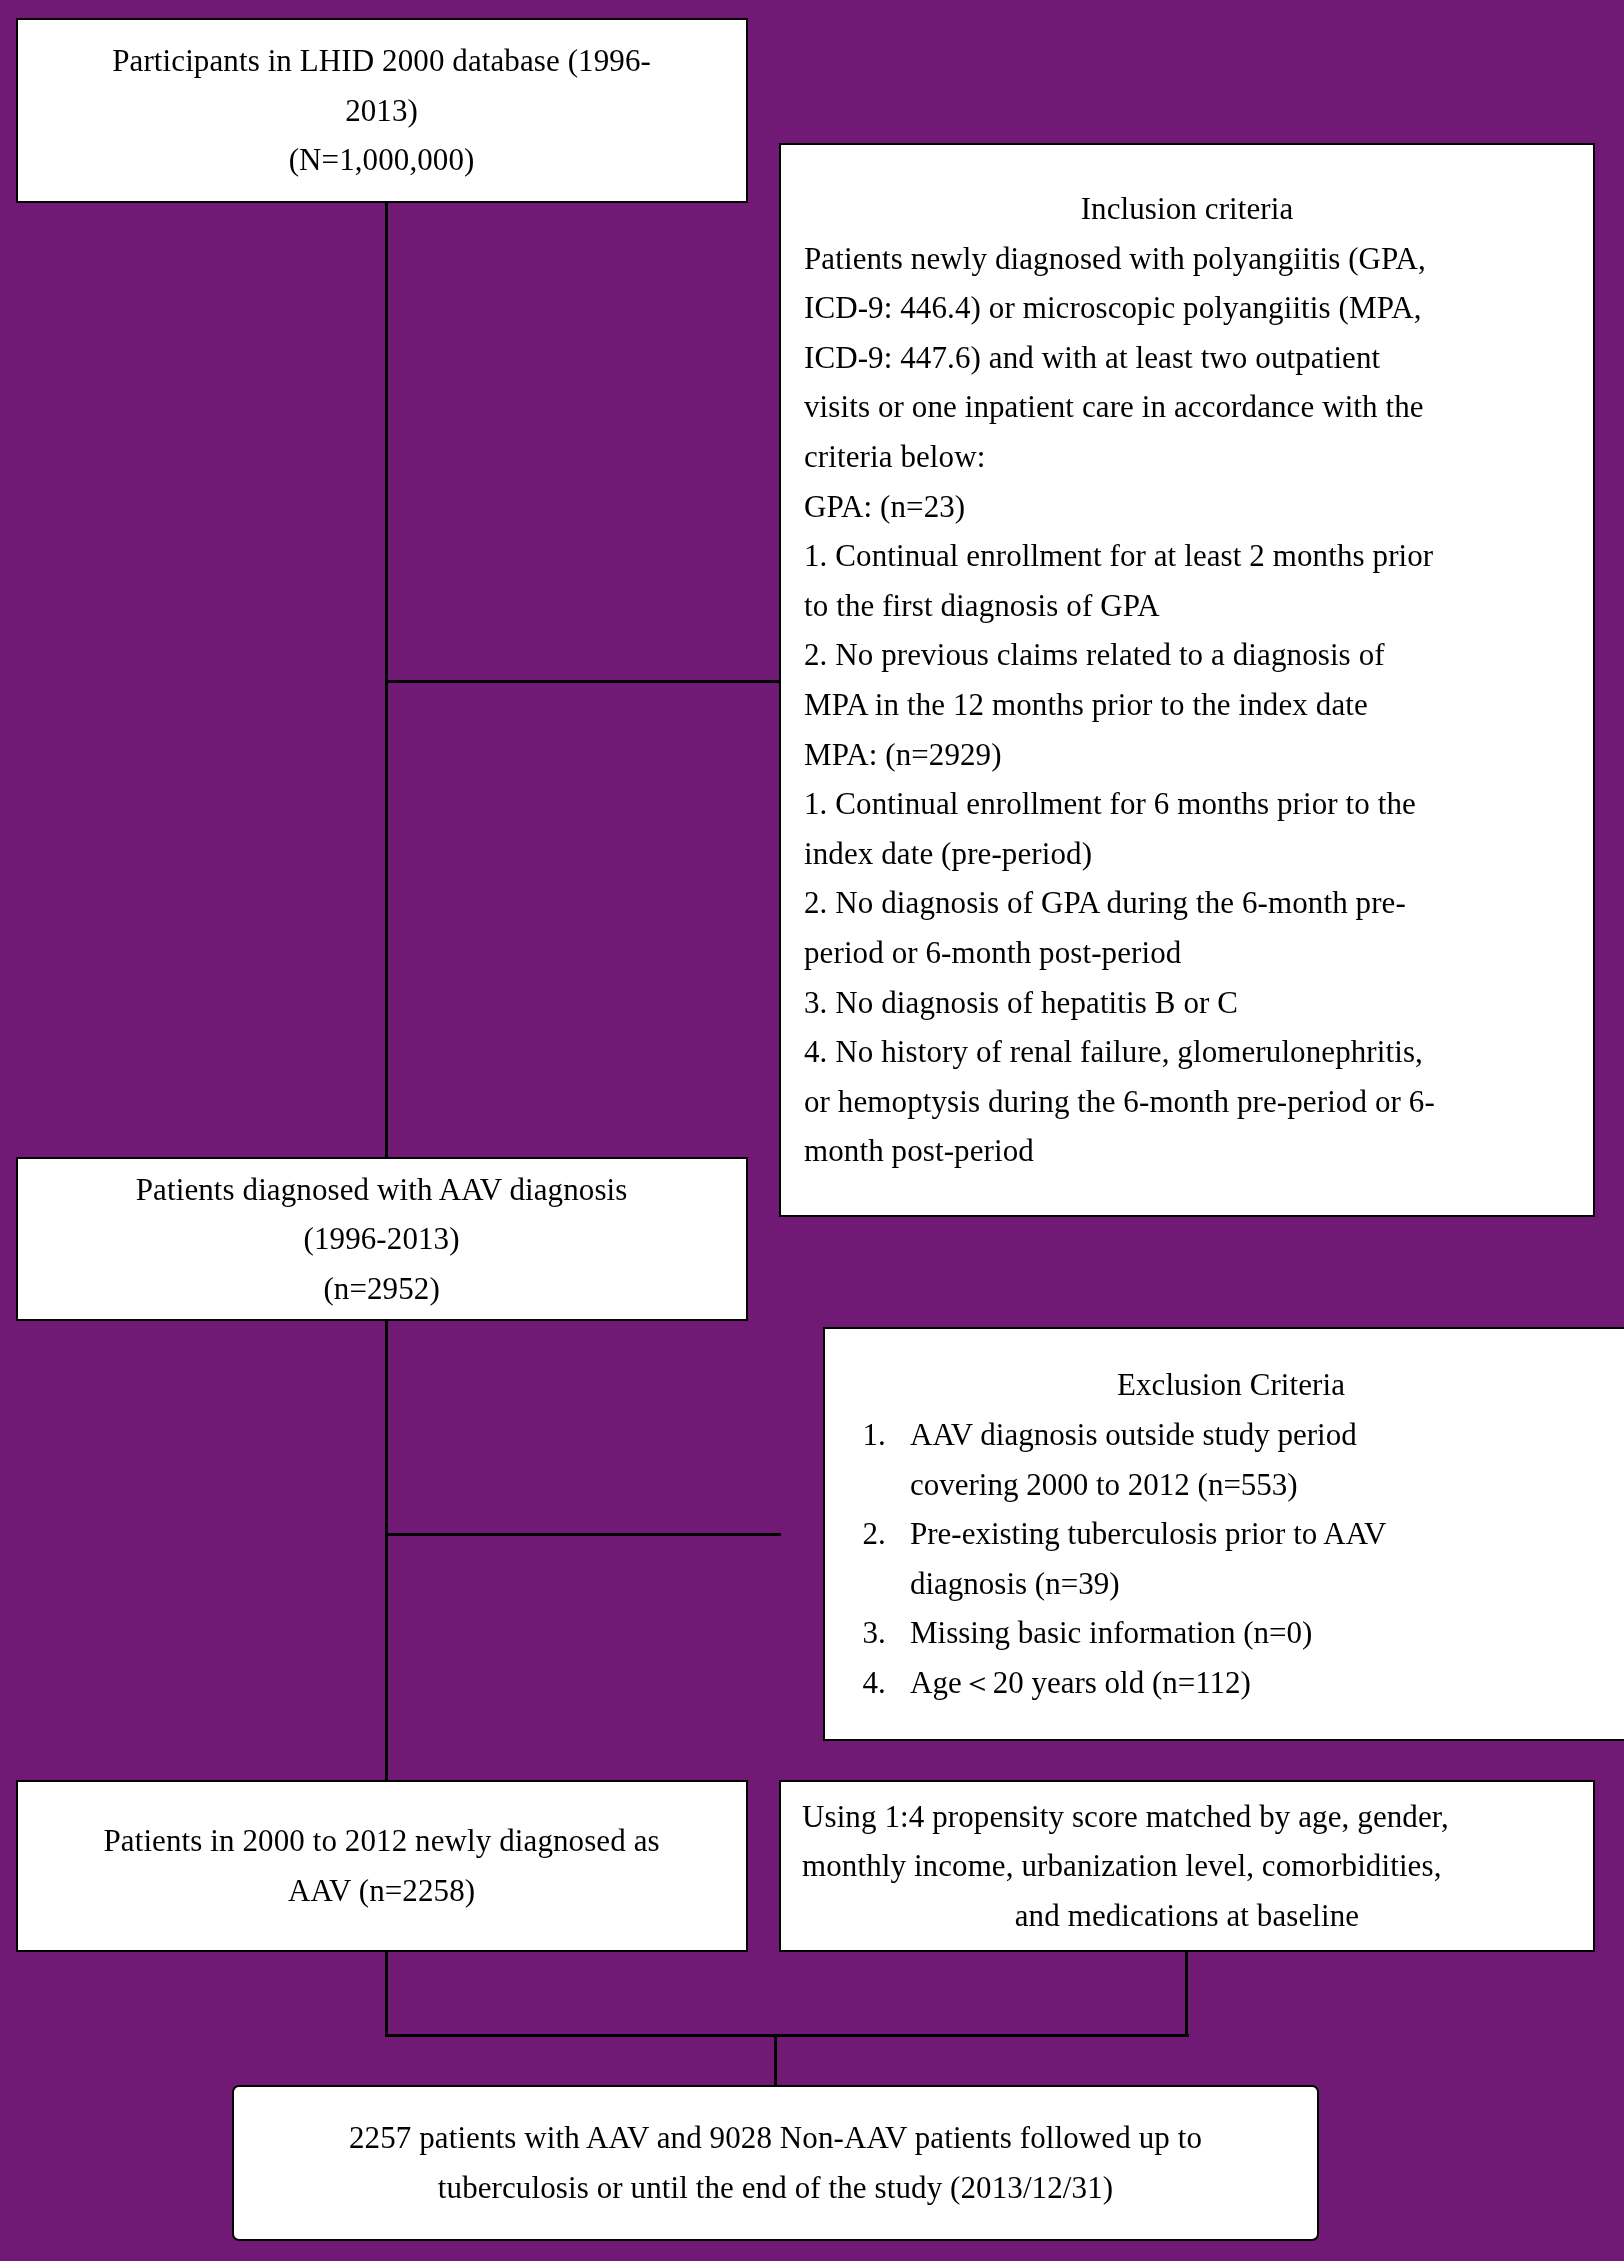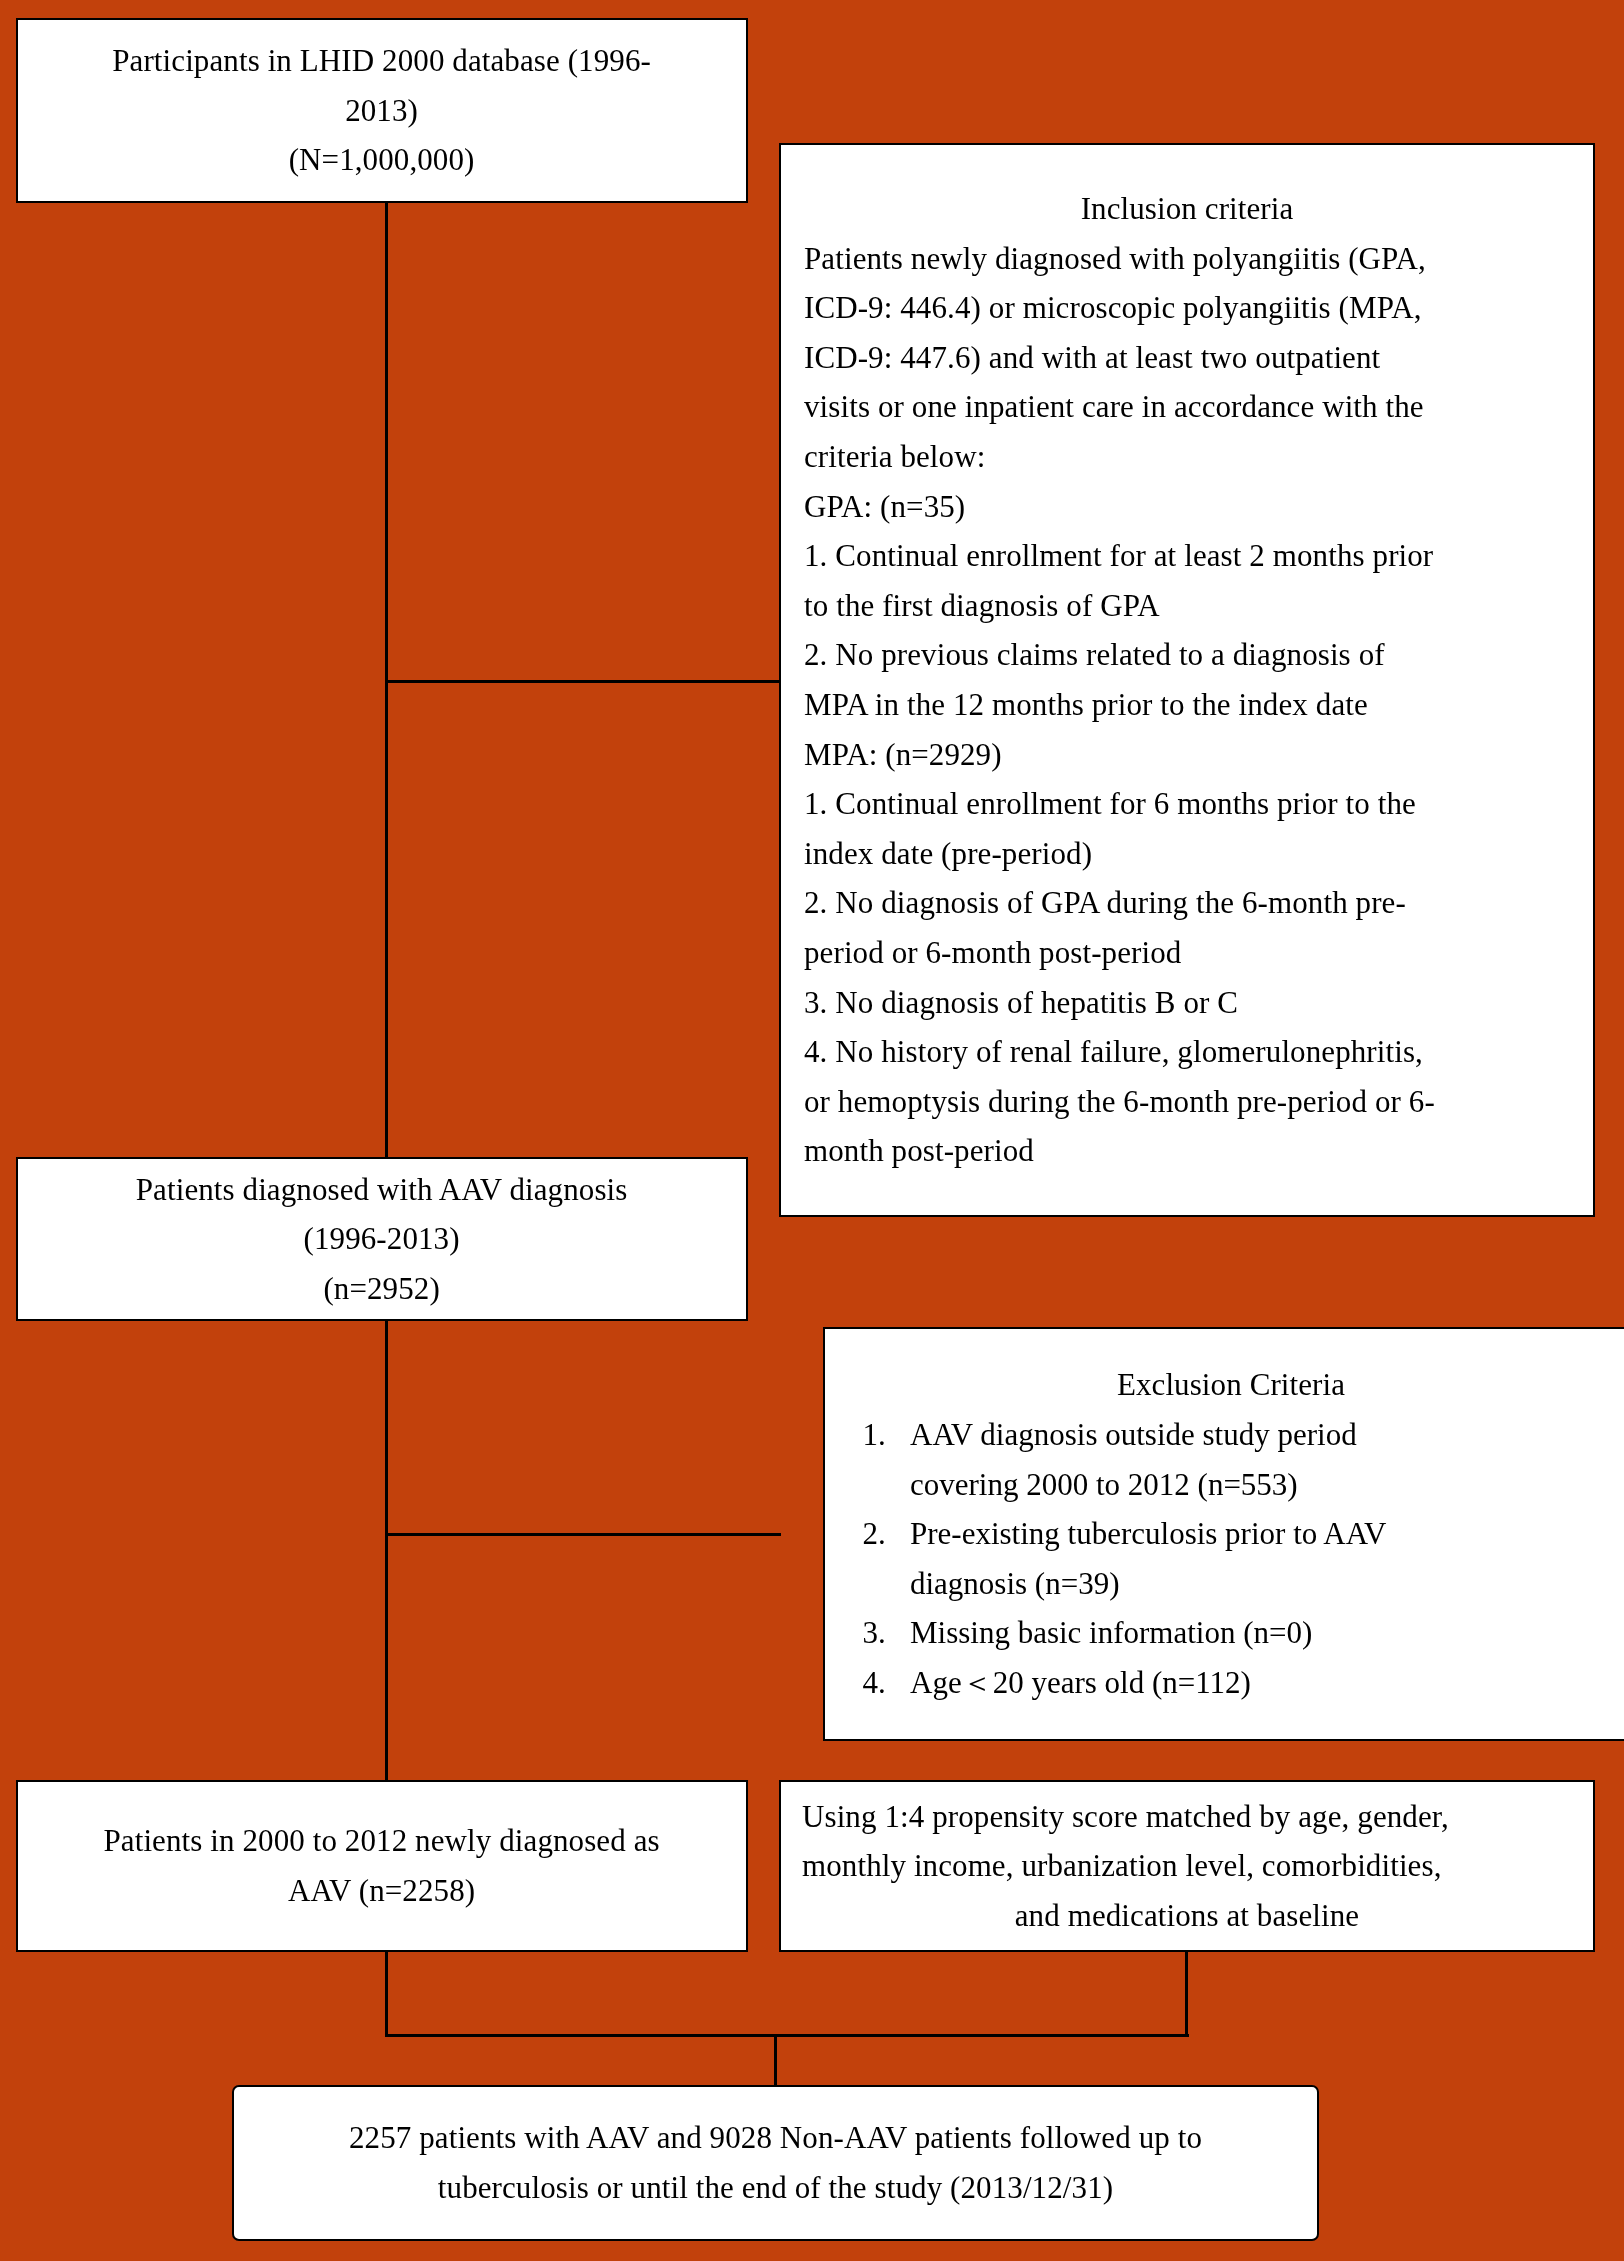--- a/index.html
+++ b/index.html
@@ -1,17 +1,17 @@
 <!DOCTYPE html>
 <html style="font-size:8.3px"><head>
 <meta charset="utf-8">
 <style>
   html,body{margin:0;padding:0;background:#ffffff;}
   body{font-family:"Liberation Serif","DejaVu Serif",serif;color:#000;}
-  #canvas{position:relative;width:1624px;height:2261px;background:#c2410c;overflow:hidden;}
+  #canvas{position:relative;width:1624px;height:2261px;background:#701a75;overflow:hidden;}
 
   .box{position:absolute;box-sizing:border-box;border:2.1px solid #000;background:#fff;
        display:flex;flex-direction:column;justify-content:center;}
   .line{position:absolute;background:#000;}
 
   .ctr{text-align:center;}
   .lft{text-align:left;}
 
   .t{display:block;line-height:1.60;font-size:31px;letter-spacing:0.1px;}
 
@@ -60,21 +60,21 @@
     <span class="t">(N=1,000,000)</span>
   </div>
 
   <div class="box" id="box-inclusion">
     <span class="t ctr">Inclusion criteria</span>
     <span class="t lft">Patients newly diagnosed with polyangiitis (GPA,</span>
     <span class="t lft">ICD-9: 446.4) or microscopic polyangiitis (MPA,</span>
     <span class="t lft">ICD-9: 447.6) and with at least two outpatient</span>
     <span class="t lft">visits or one inpatient care in accordance with the</span>
     <span class="t lft">criteria below:</span>
-    <span class="t lft">GPA: (n=35)</span>
+    <span class="t lft">GPA: (n=23)</span>
     <span class="t lft">1. Continual enrollment for at least 2 months prior</span>
     <span class="t lft">to the first diagnosis of GPA</span>
     <span class="t lft">2. No previous claims related to a diagnosis of</span>
     <span class="t lft">MPA in the 12 months prior to the index date</span>
     <span class="t lft">MPA: (n=2929)</span>
     <span class="t lft">1. Continual enrollment for 6 months prior to the</span>
     <span class="t lft">index date (pre-period)</span>
     <span class="t lft">2. No diagnosis of GPA during the 6-month pre-</span>
     <span class="t lft">period or 6-month post-period</span>
     <span class="t lft">3. No diagnosis of hepatitis B or C</span>

